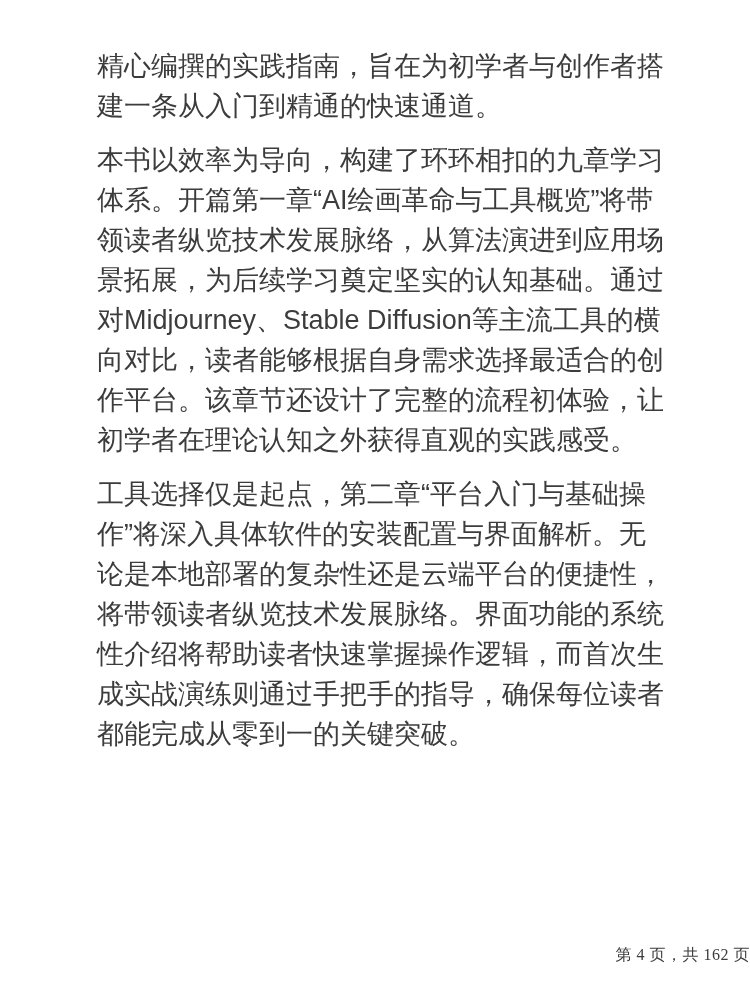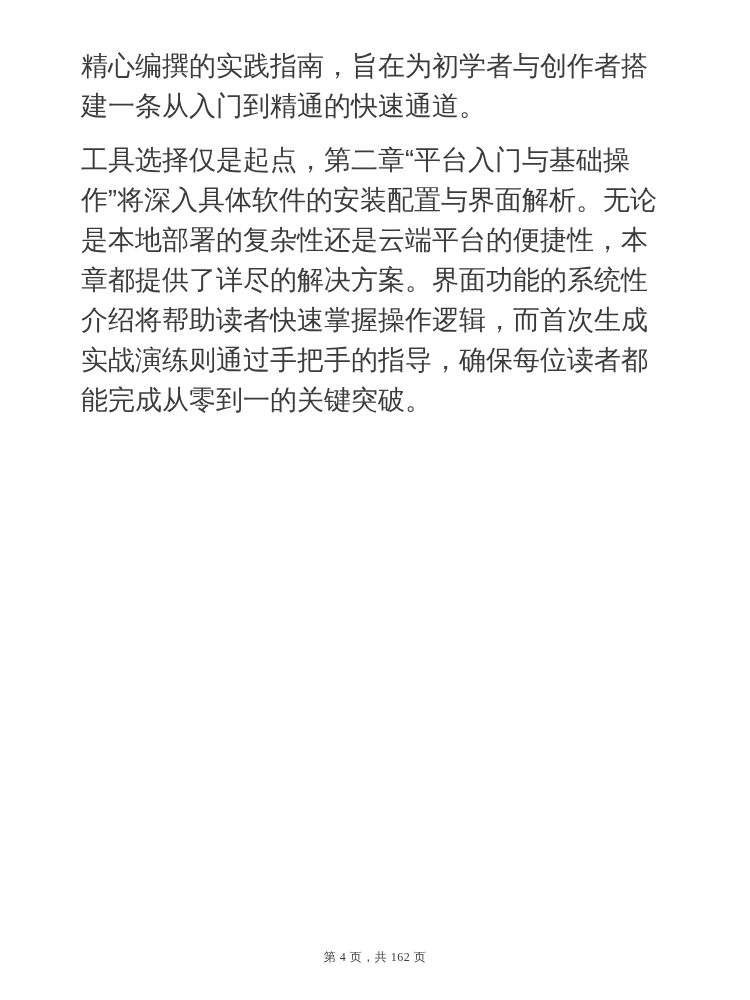--- a/index.html
+++ b/index.html
@@ -19,42 +19,43 @@
     inset: 0;
     background: #ffffff;
   }
   .doc-body {
     position: absolute;
     top: 46px;
     left: 81px;
     width: 590px;
   }
   .doc-body p {
-    margin: 0 0 14px 0;
+    margin: 0 0 14px 16px;
     font-size: 27px;
     line-height: 40px;
     color: #3c3c3c;
     text-align: left;
     word-break: break-word;
     font-weight: 400;
   }
   .doc-footer {
     position: absolute;
     bottom: 34px;
     left: 0;
     width: 100%;
-    text-align: center;
+    text-align: right;
     font-family: "Liberation Serif", serif;
-    font-size: 12px;
+    font-size: 16px;
     color: #3c3c3c;
     letter-spacing: 0.5px;
   }
 </style>
 </head>
 <body>
 
 <div class="doc-page">
   <div class="doc-body">
     <p>精心编撰的实践指南，旨在为初学者与创作者搭建一条从入门到精通的快速通道。</p>
-    <p>工具选择仅是起点，第二章“平台入门与基础操作”将深入具体软件的安装配置与界面解析。无论是本地部署的复杂性还是云端平台的便捷性，本章都提供了详尽的解决方案。界面功能的系统性介绍将帮助读者快速掌握操作逻辑，而首次生成实战演练则通过手把手的指导，确保每位读者都能完成从零到一的关键突破。</p>
+    <p>本书以效率为导向，构建了环环相扣的九章学习体系。开篇第一章“AI绘画革命与工具概览”将带领读者纵览技术发展脉络，从算法演进到应用场景拓展，为后续学习奠定坚实的认知基础。通过对Midjourney、Stable Diffusion等主流工具的横向对比，读者能够根据自身需求选择最适合的创作平台。该章节还设计了完整的流程初体验，让初学者在理论认知之外获得直观的实践感受。</p>
+    <p>工具选择仅是起点，第二章“平台入门与基础操作”将深入具体软件的安装配置与界面解析。无论是本地部署的复杂性还是云端平台的便捷性，将带领读者纵览技术发展脉络。界面功能的系统性介绍将帮助读者快速掌握操作逻辑，而首次生成实战演练则通过手把手的指导，确保每位读者都能完成从零到一的关键突破。</p>
   </div>
   <div class="doc-footer">第 4 页，共 162 页</div>
 </div>
 
 </body></html>

